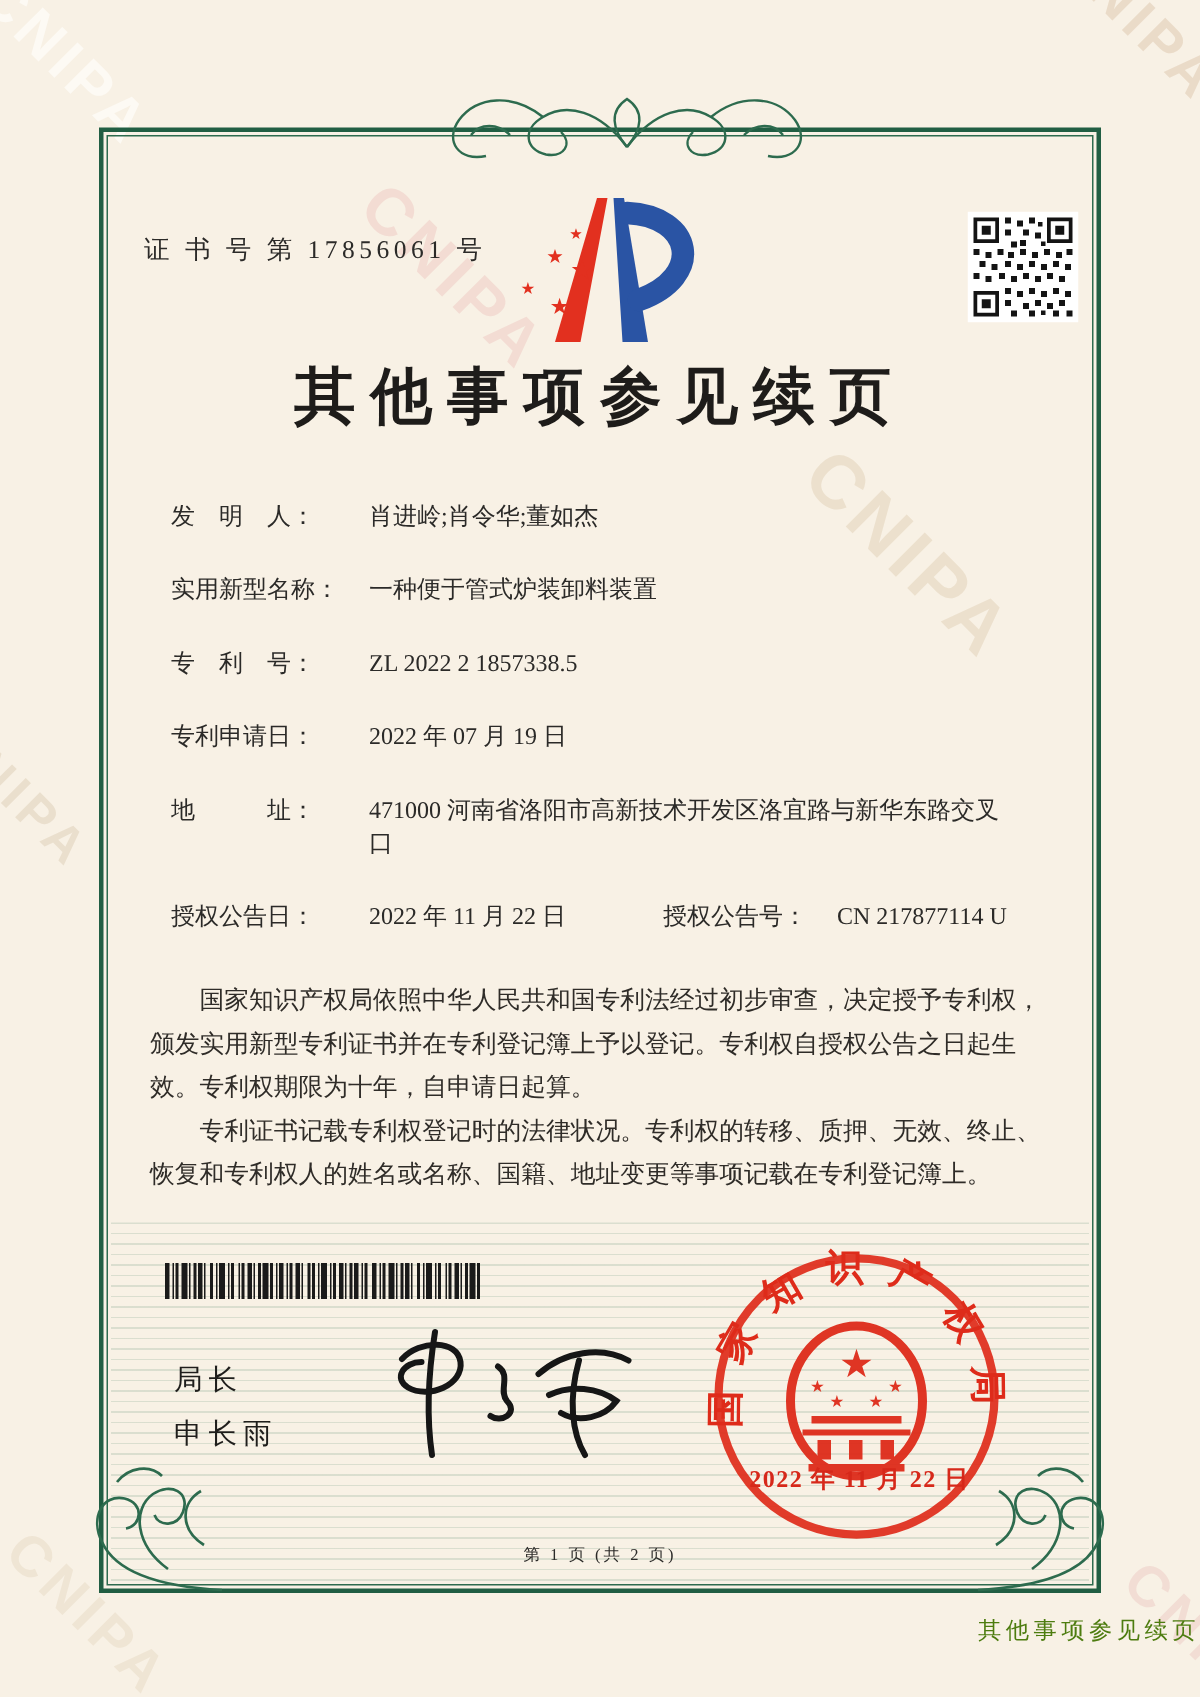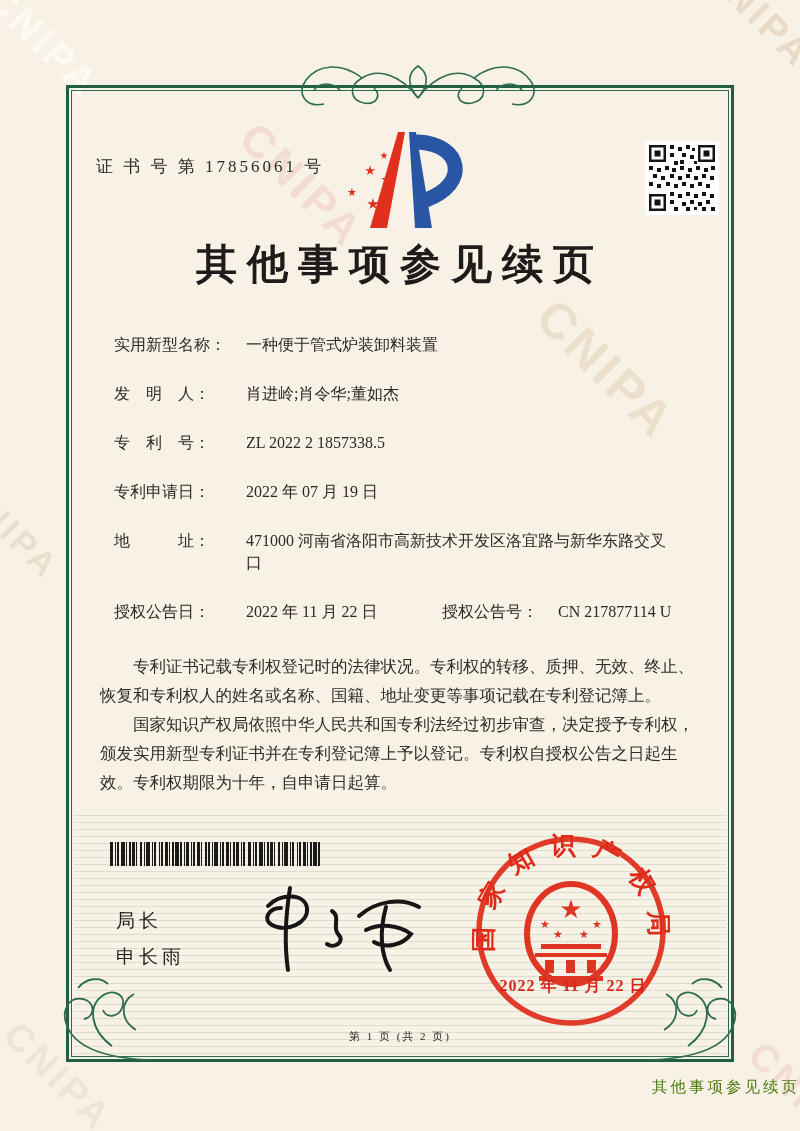--- a/index.html
+++ b/index.html
@@ -172,26 +172,26 @@
                M25,51h4v4h-4z M33,53h4v4h-4z M41,51h4v4h-4z M49,53h4v4h-4z M57,51h4v4h-4z M65,53h4v4h-4z
                M25,59h4v4h-4z M37,61h4v4h-4z M45,59h4v4h-4z M53,61h4v4h-4z M61,59h4v4h-4z
                M29,66h4v4h-4z M41,66h4v4h-4z M49,66h3v3h-3z M57,66h4v4h-4z M66,66h4v4h-4z"></path>
     </g>
   </svg>
 
   <div class="title">其他事项参见续页</div>
 
   <div class="fields">
     <div class="frow">
+      <span class="flabel">发　明　人：</span>
+      <span class="fvalue">肖进岭;肖令华;董如杰</span>
+    </div>
+    <div class="frow">
       <span class="flabel">实用新型名称：</span>
       <span class="fvalue">一种便于管式炉装卸料装置</span>
-    </div>
-    <div class="frow">
-      <span class="flabel">发　明　人：</span>
-      <span class="fvalue">肖进岭;肖令华;董如杰</span>
     </div>
     <div class="frow">
       <span class="flabel">专　利　号：</span>
       <span class="fvalue">ZL 2022 2 1857338.5</span>
     </div>
     <div class="frow">
       <span class="flabel">专利申请日：</span>
       <span class="fvalue">2022 年 07 月 19 日</span>
     </div>
     <div class="frow">
@@ -200,22 +200,22 @@
     </div>
     <div class="frow grant">
       <span class="flabel">授权公告日：</span>
       <span class="fvalue fvalue1">2022 年 11 月 22 日</span>
       <span class="flabel flabel2">授权公告号：</span>
       <span class="fvalue">CN 217877114 U</span>
     </div>
   </div>
 
   <div class="paras">
+    <p>国家知识产权局依照中华人民共和国专利法经过初步审查，决定授予专利权，颁发实用新型专利证书并在专利登记簿上予以登记。专利权自授权公告之日起生效。专利权期限为十年，自申请日起算。</p>
     <p>专利证书记载专利权登记时的法律状况。专利权的转移、质押、无效、终止、恢复和专利权人的姓名或名称、国籍、地址变更等事项记载在专利登记簿上。</p>
-    <p>国家知识产权局依照中华人民共和国专利法经过初步审查，决定授予专利权，颁发实用新型专利证书并在专利登记簿上予以登记。专利权自授权公告之日起生效。专利权期限为十年，自申请日起算。</p>
   </div>
 
   <svg class="barcode" width="212" height="24" viewBox="0 0 212 24">
     <path d="M0,12 H212" stroke="#1a1a1a" stroke-width="24" stroke-dasharray="3 2 1 1 2 2 4 1 1 2 2 1 3 1 1 3 2 2 1 1 4 2 1 1 2 3 1 1 2 2 3 1 1 2 2 1 4 1 2 2 1 1 3 2 1 1 2 2 3 1 1 3 2 1 2 2 1 1 4 2 1 1 2 2 3 1 1 2 2 1 3 2 1 1 2 3"></path>
   </svg>
 
   <div class="signer">
     <div>局长</div>
     <div>申长雨</div>
   </div>

